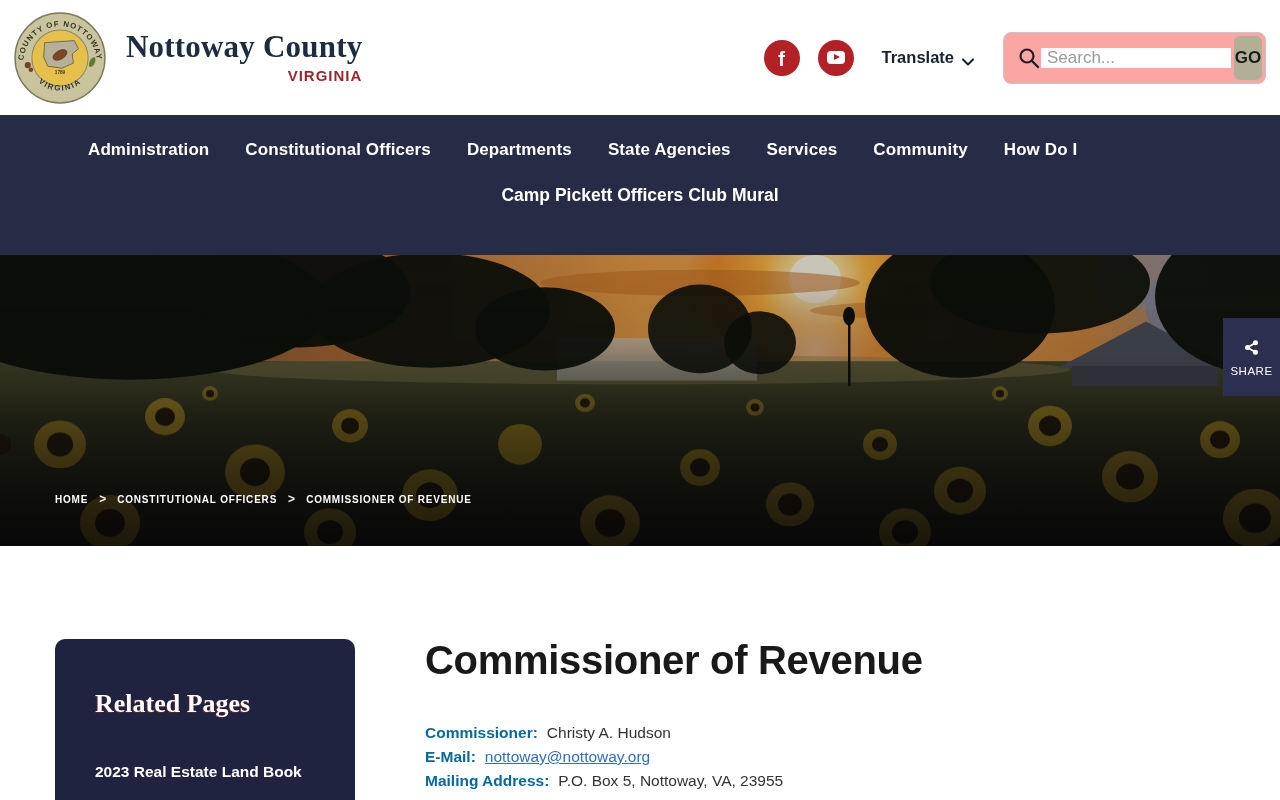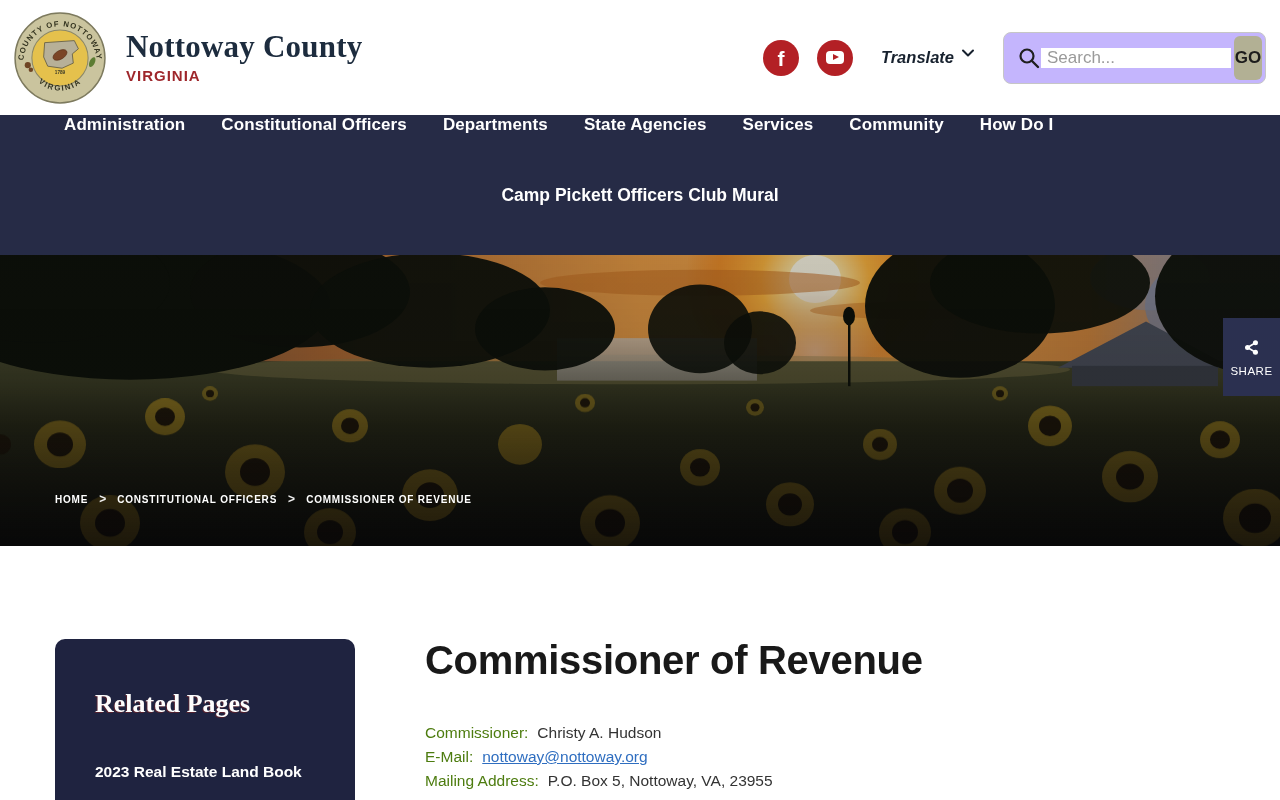--- a/index.html
+++ b/index.html
@@ -5,46 +5,46 @@
   * { box-sizing: border-box; margin: 0; padding: 0; }
   html, body { width: 1280px; height: 800px; overflow: hidden; background: #fff;
     font-family: "Liberation Sans", sans-serif; }
   .page { width: 1280px; height: 800px; position: relative; background: #fff; }
 
   
   .site-header { height: 115px; background: #fff; display: flex; align-items: center;
     justify-content: space-between; padding: 0 14px 0 14px; }
   .brand { display: flex; align-items: center; gap: 20px; }
   .seal { width: 92px; height: 92px; display: block; }
-  .brand-text { display: flex; flex-direction: column; align-items: flex-start; }
+  .brand-text { display: flex; flex-direction: column; align-items: flex-end; }
   .site-title { font-family: "Liberation Serif", serif; font-weight: 700; font-size: 31px;
     color: #1d2c3e; line-height: 1.05; letter-spacing: 0.2px; }
   .site-sub { font-size: 15px; font-weight: 700; color: #9e262b; letter-spacing: 1px; margin-top: 3px; }
 
   .header-right { display: flex; align-items: center; gap: 18px; }
   .social { width: 36px; height: 36px; border-radius: 50%; background: #b32025; color: #fff;
     display: flex; align-items: center; justify-content: center; cursor: pointer; text-decoration: none; }
   .fb-f { font-weight: 700; font-size: 21px; line-height: 1; transform: translateY(1px); }
   .yt-badge { width: 18px; height: 13px; background: #fff; border-radius: 4px; position: relative; }
   .yt-badge::after { content: ""; position: absolute; left: 7px; top: 3.2px;
     border-left: 6px solid #b32025; border-top: 3.4px solid transparent; border-bottom: 3.4px solid transparent; }
-  .translate { display: flex; align-items: flex-start; gap: 7px; font-weight: 700; font-size: 16.5px;
-    color: #17212e; margin: 0 10px 0 10px; cursor: pointer; font-style: italic; }
+  .translate { display: flex; align-items: flex-end; gap: 7px; font-weight: 700; font-size: 16.5px;
+    color: #17212e; margin: 0 10px 0 10px; cursor: pointer; }
   .searchbox { width: 263px; height: 52px; border: 1px solid #c6c6c6; border-radius: 8px;
-    background: #c4b5fd; display: flex; align-items: center; padding-left: 13px; overflow: hidden; }
+    background: #fca5a5; display: flex; align-items: center; padding-left: 13px; overflow: hidden; }
   .searchbox input { border: none; outline: none; flex: 1; min-width: 0; font-size: 17px;
     color: #444; padding: 0 6px; font-family: "Liberation Sans", sans-serif; }
   .searchbox input::placeholder { color: #9a9a9a; }
   .go-btn { width: 28px; align-self: stretch; margin: 3px; border: none; border-radius: 6px;
     background: #b2b094; color: #1c1c1c; font-weight: 700; font-size: 17px; cursor: pointer;
     font-family: "Liberation Sans", sans-serif; }
 
   
   .main-nav { background: #262b46; height: 140px; display: flex; flex-direction: column; }
-  .nav-row1 { height: 70px; display: flex; padding-left: 64px; gap: 36px; }
+  .nav-row1 { height: 70px; display: flex; align-items: center; padding-left: 88px; gap: 36px; }
   .nav-row1 a { color: #fff; font-weight: 700; font-size: 17px; letter-spacing: 0.1px;
     text-decoration: none; cursor: pointer; white-space: nowrap; }
   .nav-row2 { height: 70px; display: flex; justify-content: center; }
   .nav-row2 a { color: #fff; font-weight: 700; font-size: 17.5px; text-decoration: none; cursor: pointer; }
 
   
   .hero { position: relative; height: 291px; background: #0c0d08; overflow: visible; text-align: center; }
   .hero-svg { position: absolute; inset: 0; width: 100%; height: 100%; display: block; }
   .share-btn { position: absolute; right: 0; top: 63px; width: 57px; height: 78px;
     background: #2b3050; color: #fff; display: flex; flex-direction: column; align-items: center;
@@ -62,21 +62,21 @@
     border-radius: 10px; padding: 50px 40px 40px 40px; color: #fff; }
   .related-panel h2 { font-family: "Liberation Serif", serif; font-weight: 700; font-size: 26px;
     color: #fdfdfd; margin-bottom: 44px; text-shadow: -1px 1px 0 rgba(130,35,35,0.55); }
   .related-panel a { display: block; color: #fff; font-weight: 700; font-size: 15.5px;
     text-decoration: none; cursor: pointer; }
 
   .content-col { margin-left: 70px; padding-top: 0; }
   .content-col h1 { font-size: 40px; font-weight: 700; color: #191919; letter-spacing: -0.3px;
     margin-bottom: 40px; line-height: 1.05; }
   .field { font-size: 15.5px; color: #333; line-height: 24px; }
-  .field .lbl { font-weight: 400; color: #4d7c0f; margin-right: 9px; }
+  .field .lbl { font-weight: 700; color: #0369a1; margin-right: 9px; }
   .field a { color: #2f6ec0; text-decoration: underline; cursor: pointer; }
 </style>
 </head>
 <body>
 
 <div class="page">
 
   <header class="site-header">
     <div class="brand">
       <svg class="seal" viewBox="0 0 90 90">

